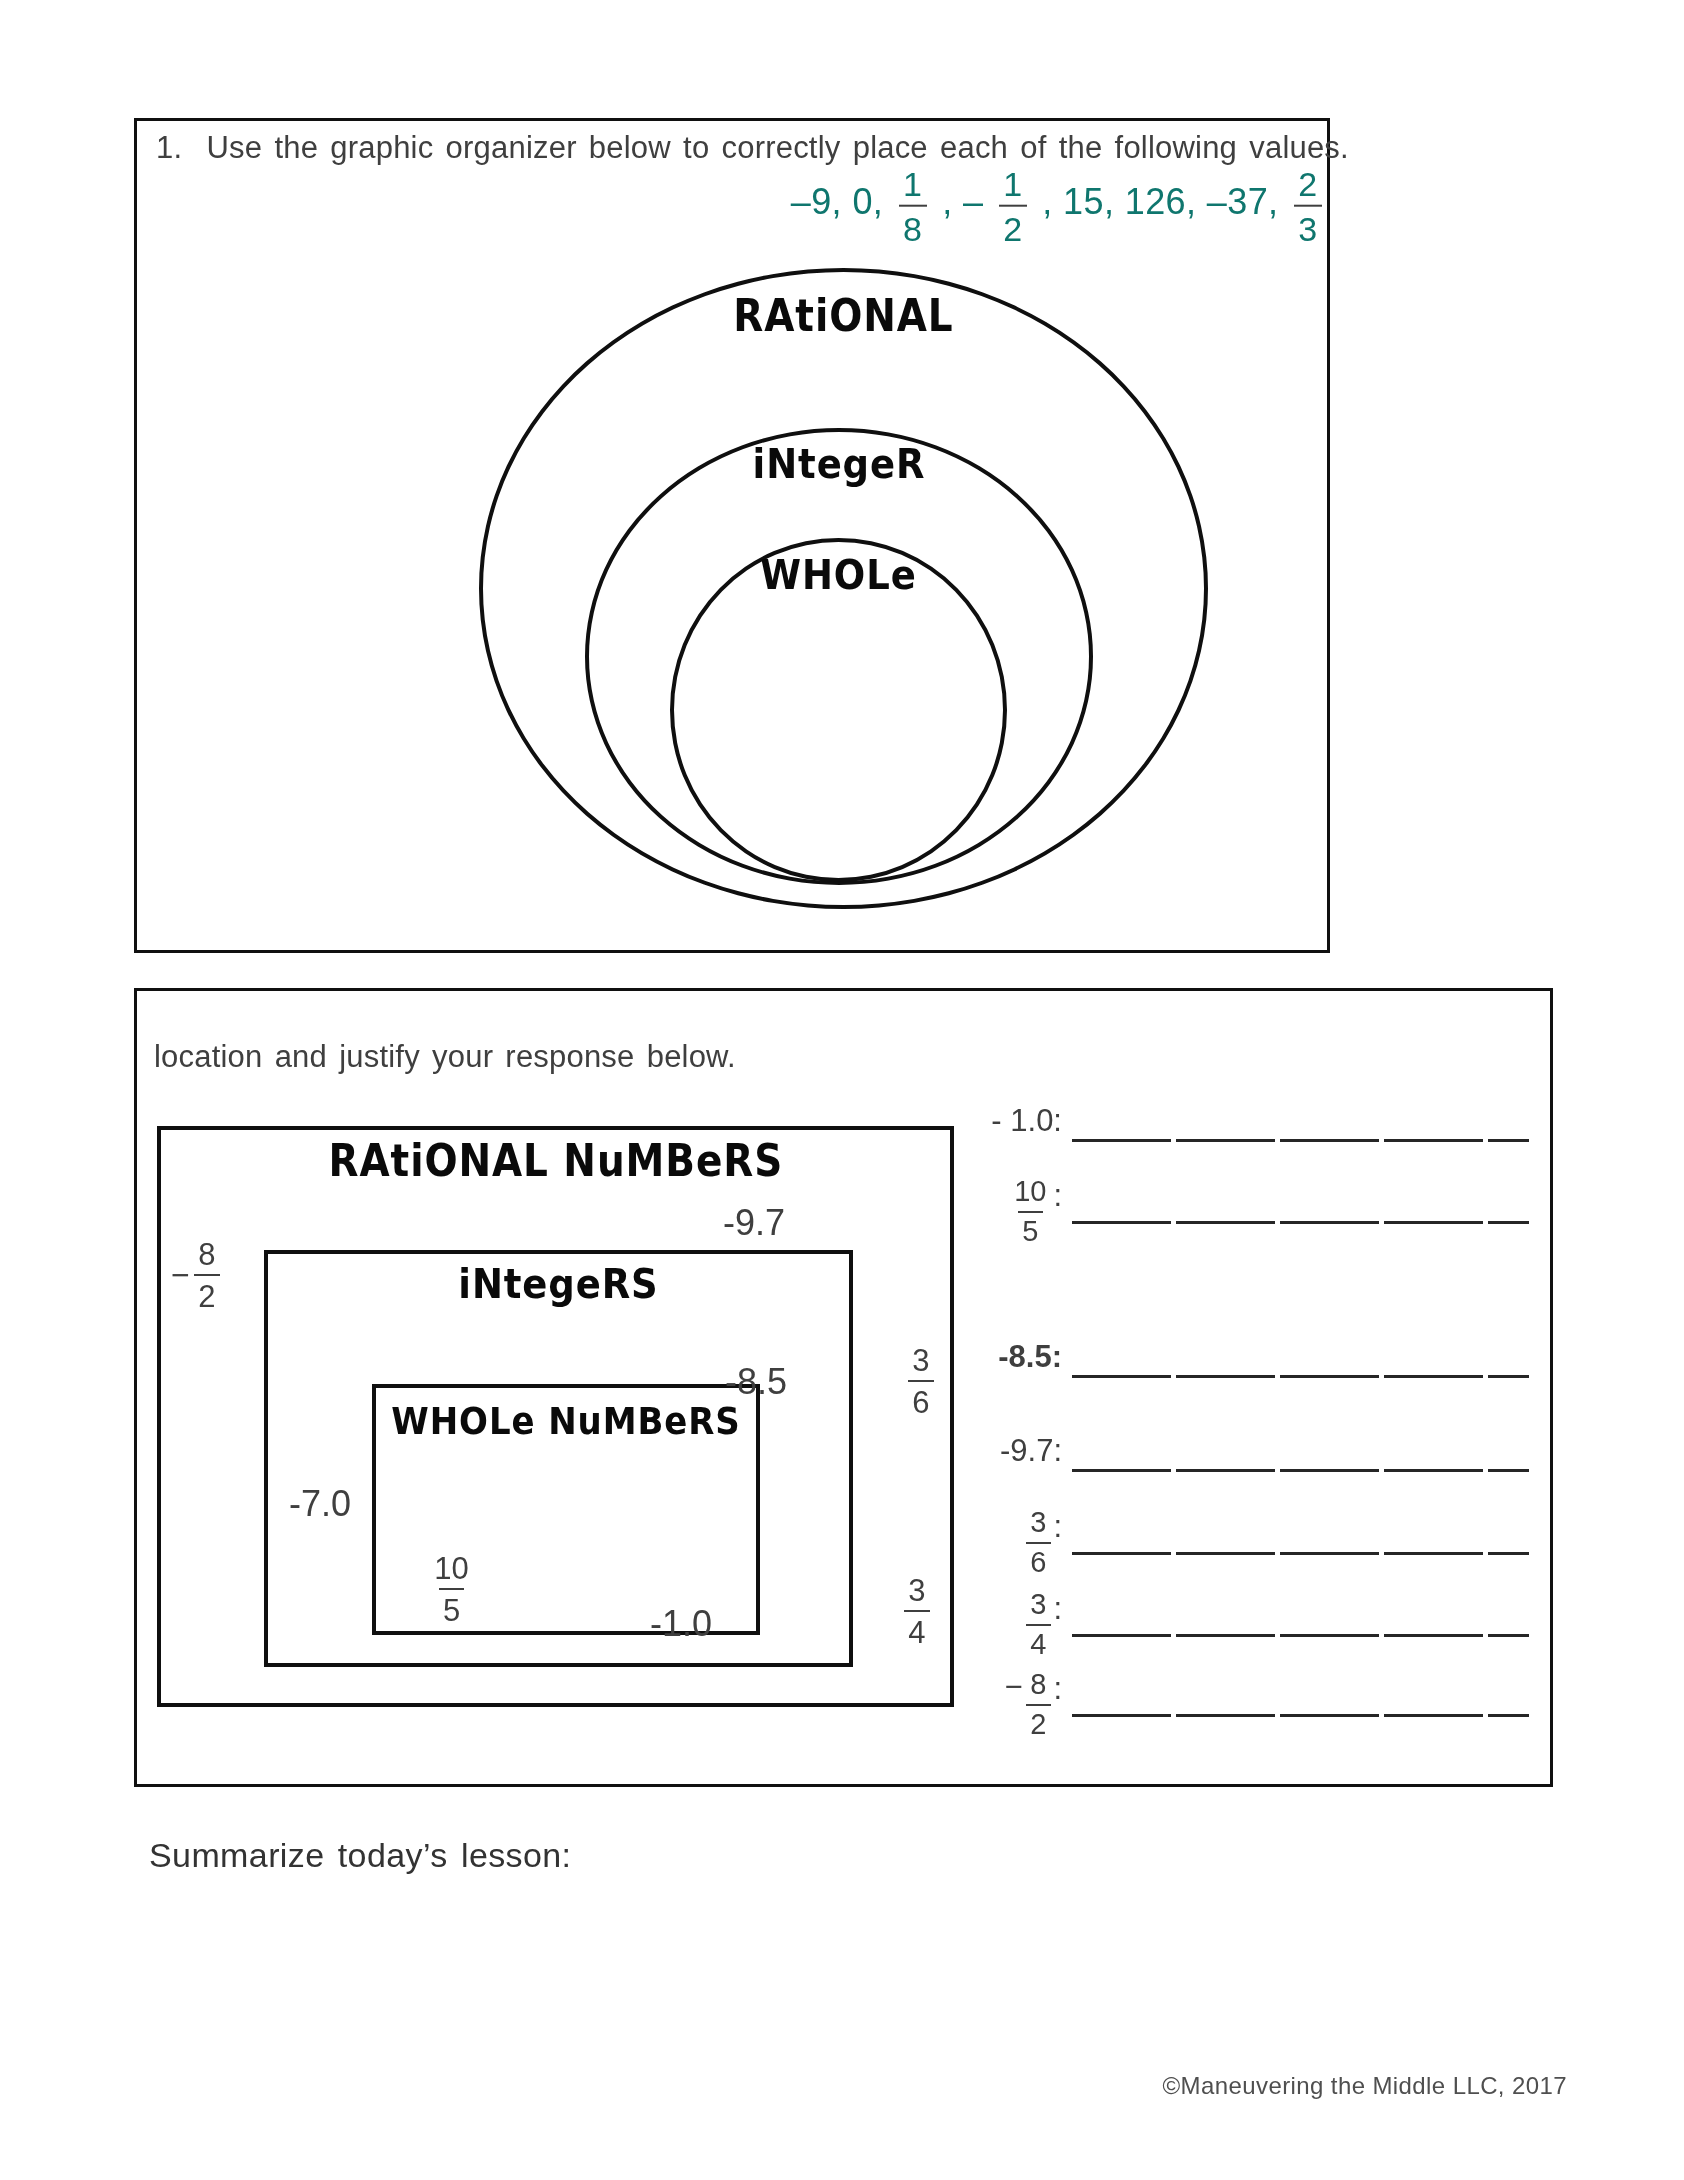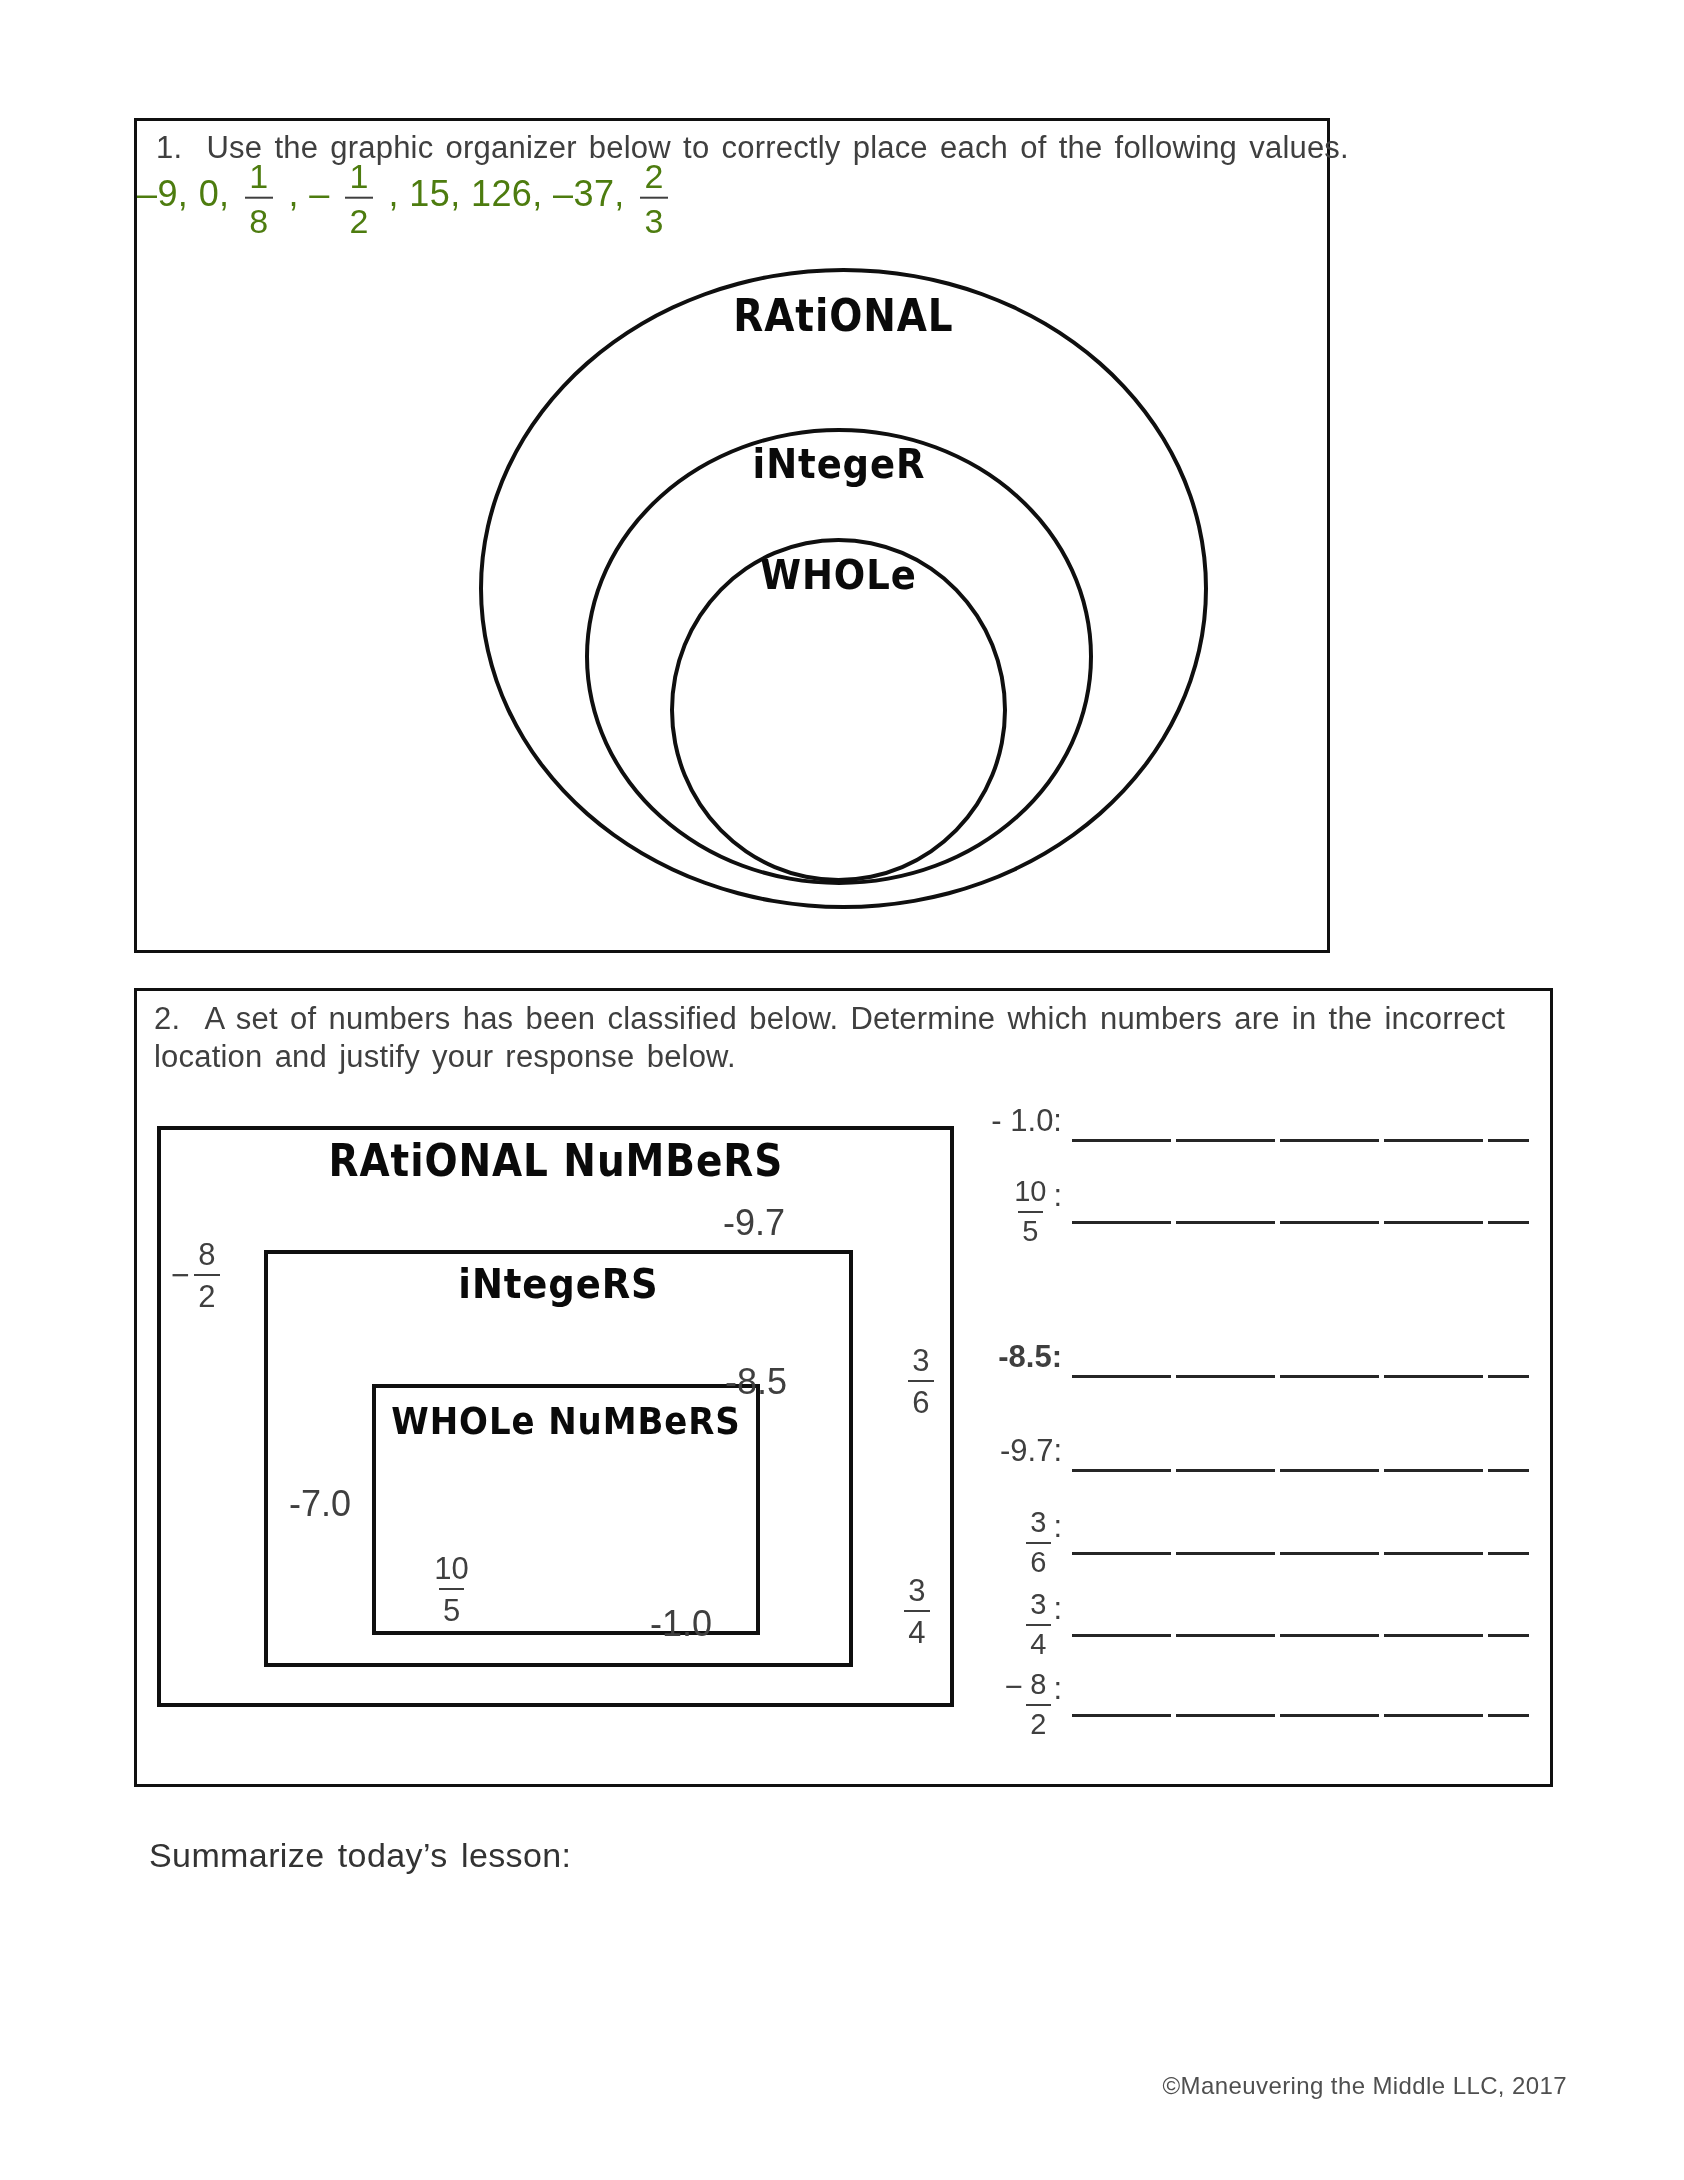--- a/index.html
+++ b/index.html
@@ -23,22 +23,22 @@
     color:#3f3f3f; white-space:nowrap;
   }
 
   
   .frac { display:inline-flex; flex-direction:column; align-items:center; line-height:1; vertical-align:middle; }
   .frac .num { padding:0 4.3px 4.3px 4.3px; }
   .frac .den { border-top:2.6px solid #3f3f3f; padding:4.3px 4.3px 0 4.3px; }
 
   
   #q1-values {
-    position:absolute; left:0; top:36px; width:100%;
-    text-align:left; font-size:36px; color:#4d7c0f; letter-spacing:0.4px;
+    position:absolute; left:0; top:44px; width:100%;
+    text-align:right; font-size:36px; color:#0f766e; letter-spacing:0.4px;
   }
   #q1-values .frac { font-size:34px; margin:0 5.1px; transform:translateY(1.7px); }
 
   .ellipse {
     position:absolute; border:4.3px solid #0f0f0f; border-radius:50%; background:transparent;
   }
   #venn-outer  { left:342px; top:147px; width:729px; height:641px; }
   #venn-middle { left:448px; top:307px; width:508px; height:457px; }
   #venn-inner  { left:533px; top:417px; width:337px; height:344px; }
 
@@ -136,24 +136,20 @@
   <div class="ellipse" id="venn-middle"></div>
   <div class="ellipse" id="venn-inner"></div>
 
   <div class="bubble-label" id="venn-label-rational">RAtiONAL</div>
   <div class="bubble-label" id="venn-label-integer">iNtegeR</div>
   <div class="bubble-label" id="venn-label-whole">WHOLe</div>
 </div>
 
 <div class="qbox" id="q2-box">
 
-  <div class="prompt-line" style="left:17px; top:10.2px;">
-    <span>2.</span>
-    <span style="margin-left:12px;">A set of numbers has been classified below.  Determine which numbers are in the incorrect</span>
-  </div>
   <div class="prompt-line" style="left:17px; top:48px;">
     <span>location and justify your response below.</span>
   </div>
 
   <div class="nrect" id="rect-rational"></div>
   <div class="nrect" id="rect-integers"></div>
   <div class="nrect" id="rect-whole"></div>
 
   <div class="bubble-label" id="label-rational-numbers">RAtiONAL NuMBeRS</div>
   <div class="bubble-label" id="label-integers">iNtegeRS</div>

